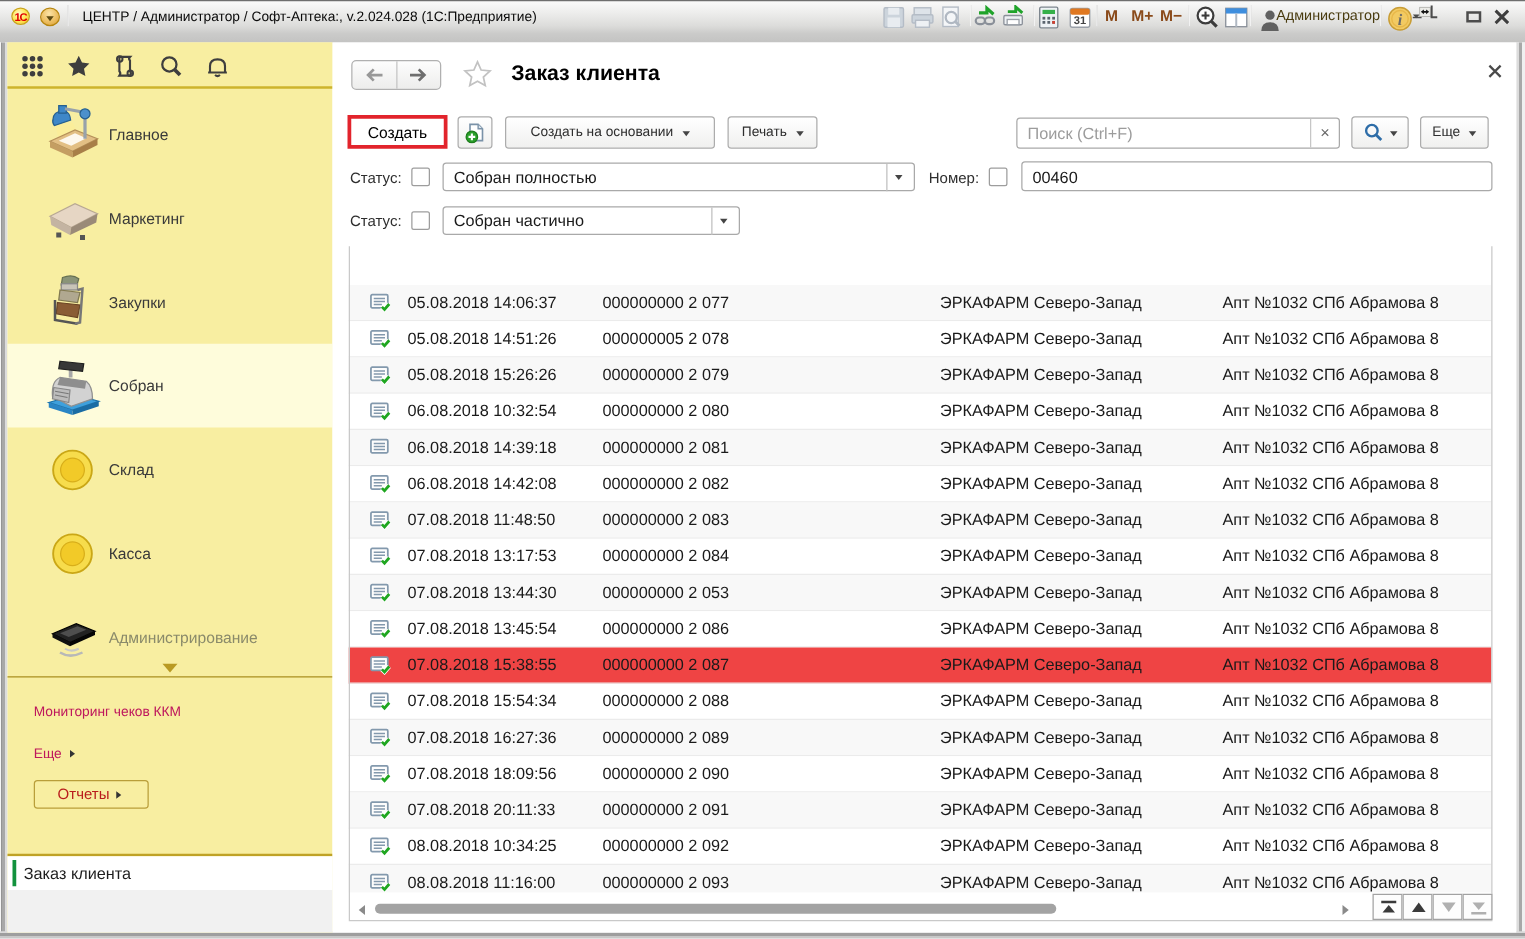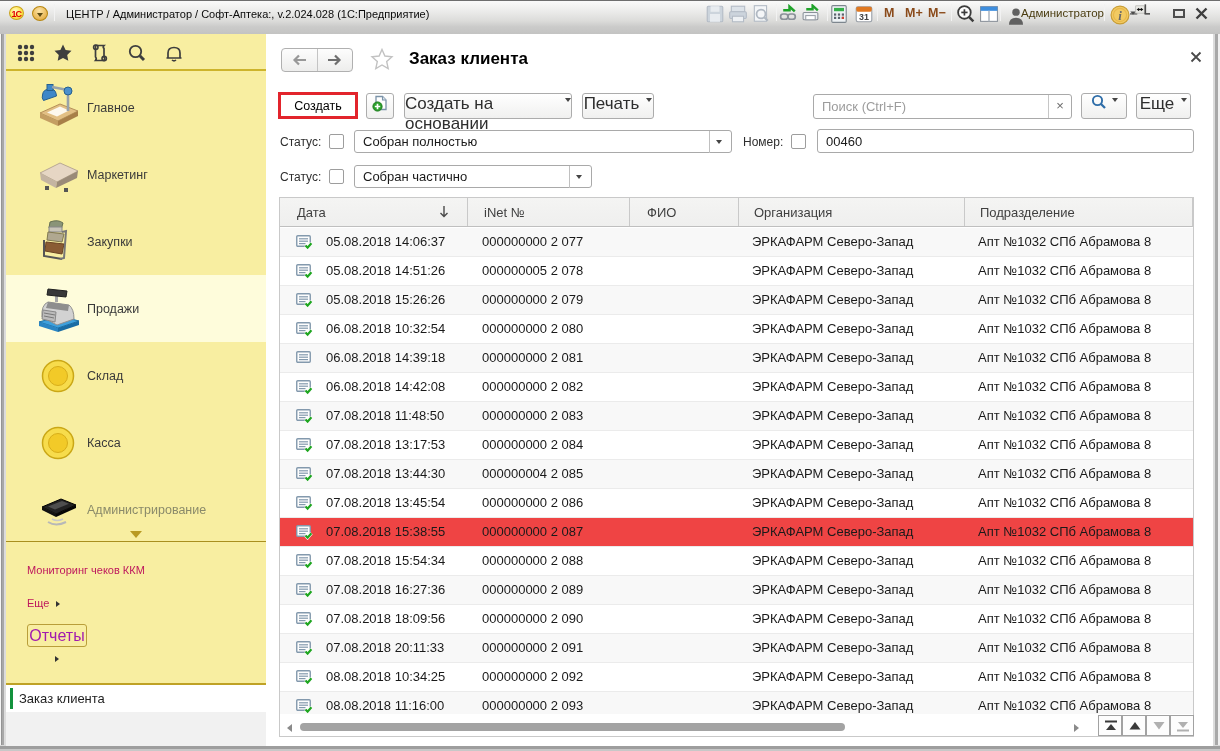--- a/index.html
+++ b/index.html
@@ -39,39 +39,39 @@
 #sidebar{position:absolute;left:6px;top:34px;width:260px;height:712px;background:#f8eea1}
 #stoolbar{position:absolute;left:0;top:0;width:260px;height:37px;background:#f8eea1;border-bottom:2px solid #cdb42c}
 #stoolbar svg{position:absolute;top:9px}
 .mitem{position:absolute;left:0;width:260px;height:67px}
 .mitem .mic{position:absolute;left:30px;top:10px;width:46px;height:48px}
 .mitem .mlab{position:absolute;left:81px;top:0;height:67px;display:flex;align-items:center;font-size:12.5px;color:#3a3a3a}
 #mi-sel{background:#fefcdb}
 #stri{position:absolute;left:124px;top:497px;width:0;height:0;border:6px solid transparent;border-top:7px solid #b99a23}
 #ssep{position:absolute;left:0;top:507px;width:260px;height:1px;background:#a98f1f}
 .subtxt{position:absolute;left:21px;font-size:11px;color:#be185d}
-#btn-otchety{position:absolute;left:21px;top:590px;width:60px;height:23px;border:1px solid #b99e3a;border-radius:3px;
- font-size:16px;color:#a21caf;text-align:center;line-height:21px}
+#btn-otchety{position:absolute;left:21px;top:590px;width:92px;height:23px;border:1px solid #b99e3a;border-radius:3px;
+ font-size:12px;color:#b91c1c;text-align:center;line-height:21px}
 #ylw-line{position:absolute;left:0;top:649px;width:260px;height:2px;background:#bfa226}
 #tabbar{position:absolute;left:0;top:651px;width:260px;height:27px;background:#ffffff}
 #tabbar .green{position:absolute;left:4px;top:3px;width:3px;height:21px;background:#12923d}
 #tabbar .tlab{position:absolute;left:13px;top:6px;font-size:13px;color:#1d1d1d}
 #sgray{position:absolute;left:0;top:678px;width:260px;height:34px;background:#f1f1f1}
 
 #content{position:absolute;left:266px;top:34px;width:947px;height:712px;background:#fff}
 
 #navgrp{position:absolute;left:15px;top:14px;width:72px;height:24px;border:1px solid #b0b0b0;border-radius:4px;
  background:linear-gradient(#fdfdfd,#ededec)}
 #navgrp .vd{position:absolute;left:35px;top:0;width:1px;height:22px;background:#c4c4c4}
 #star{position:absolute;left:104px;top:13px}
 #ptitle{position:absolute;left:143px;top:15px;font-size:17px;font-weight:bold;color:#000}
 #pclose{position:absolute;left:923px;top:16px;width:14px;height:14px}
 
 .btn{position:absolute;height:26px;border:1px solid #acacac;border-radius:3px;background:linear-gradient(#ffffff,#f0f0ef);
- font-size:17px;color:#2e2e2e;display:flex;align-items:flex-start;justify-content:center}
+ font-size:11px;color:#2e2e2e;display:flex;align-items:center;justify-content:center}
 .caret{display:inline-block;width:0;height:0;border:3.5px solid transparent;border-top:4px solid #444;margin-left:7px;margin-top:4px}
 #redbox{position:absolute;left:12px;top:58px;width:80px;height:27px;border:3px solid #e2242c;background:#fff;
  font-size:12.5px;color:#000000;display:flex;align-items:center;justify-content:center}
 
 .flab{position:absolute;font-size:12px;color:#2e2e2e}
 .cbx{position:absolute;width:15px;height:15px;border:1px solid #9d9d9d;border-radius:2px;background:#fff}
 .fld{position:absolute;height:24px;border:1px solid #a9a9a9;border-radius:3px;background:#fff;font-size:13px;color:#1a1a1a}
 .fld .txt{position:absolute;left:8px;top:4px}
 .fld .dd{position:absolute;right:0;top:0;width:22px;height:22px;border-left:1px solid #c0c0c0}
 .fld .dd:after{content:"";position:absolute;left:6px;top:9px;border:3.5px solid transparent;border-top:4px solid #444}
@@ -276,21 +276,21 @@
             <path d="M6 32 Q5 20 12 17 L33 20 Q38 24 38 34 L21 40 Z" fill="#d2d2d2" stroke="#909090"></path>
             <path d="M12 17 L33 20 L32 26 L10 23 Z" fill="#8e8e8e"></path>
             <path d="M7 25 L20 27 L19 37 L6 34 Z" fill="#bcbcbc" stroke="#888"></path>
             <g stroke="#787878" stroke-width="1">
               <line x1="8" y1="28" x2="19" y2="30"></line>
               <line x1="8" y1="31" x2="18" y2="33"></line>
             </g>
             <rect x="19" y="9" width="3" height="8" fill="#a8a8a8"></rect>
             <path d="M12 4 L31 6 L30 12 L11 10 Z" fill="#383838" stroke="#202020"></path>
           </svg></span>
-<span class="mlab">Продажи</span>
+<span class="mlab">Собран</span>
       </div>
 <div class="mitem" style="top:308px">
         <span class="mic">
 <svg width="46" height="48" viewBox="0 0 46 48">
             <circle cx="22" cy="24" r="15.5" fill="#f7dc4c" stroke="#caa716" stroke-width="1.5"></circle>
             <circle cx="22" cy="24" r="9.5" fill="#f2ca28" stroke="#d8ae1a"></circle>
           </svg></span>
 <span class="mlab">Склад</span>
       </div>
 <div class="mitem" style="top:375px">
@@ -375,34 +375,20 @@
 <div class="cbx" style="left:525px;top:100px"></div>
 <div class="fld" style="left:551px;top:95px;width:377px;height:24px">
         <span class="txt">00460</span>
       </div>
 <span class="flab" style="left:14px;top:136px">Статус:</span>
 <div class="cbx" style="left:63px;top:135px"></div>
 <div class="fld" style="left:88px;top:130.5px;width:238px;height:23px">
         <span class="txt" style="top:3px">Собран частично</span>
         <div class="dd"></div>
       </div>
-<div id="thead">
-<span class="hcell" style="left:17px">Дата</span>
-<svg style="position:absolute;left:158px;top:7px" width="12" height="14" viewBox="0 0 12 14">
-          <path d="M6 1 L6 11 M2.5 8 L6 11.5 L9.5 8" fill="none" stroke="#4a4a4a" stroke-width="1.4"></path>
-        </svg>
-<div class="hline" style="left:187px"></div>
-<span class="hcell" style="left:204px">iNet №</span>
-<div class="hline" style="left:349px"></div>
-<span class="hcell" style="left:367px">ФИО</span>
-<div class="hline" style="left:458px"></div>
-<span class="hcell" style="left:474px">Организация</span>
-<div class="hline" style="left:684px"></div>
-<span class="hcell" style="left:700px">Подразделение</span>
-</div>
 <div class="trow" style="top:194px;background:#f8f8f8">
 <span class="ric"><svg width="17" height="16" viewBox="0 0 17 16">
 <rect x="0.75" y="1.75" width="13.5" height="10.5" rx="1" fill="#fdfdfd" stroke="#8399ad" stroke-width="1.4"></rect>
 <line x1="3" y1="4.8" x2="12" y2="4.8" stroke="#8399ad" stroke-width="1.2"></line>
 <line x1="3" y1="7.2" x2="12" y2="7.2" stroke="#8399ad" stroke-width="1.2"></line>
 <line x1="3" y1="9.6" x2="9.5" y2="9.6" stroke="#8399ad" stroke-width="1.2"></line>
 <path d="M9.5 11.5 L11.6 13.6 L15.4 9.2" fill="none" stroke="#fff" stroke-width="3.4"></path>
 <path d="M9.5 11.5 L11.6 13.6 L15.4 9.2" fill="none" stroke="#1fa620" stroke-width="2.2"></path>
 </svg></span>
 <span class="c1">05.08.2018 14:06:37</span>
@@ -509,21 +495,21 @@
 <div class="trow" style="top:426px;background:#f8f8f8">
 <span class="ric"><svg width="17" height="16" viewBox="0 0 17 16">
 <rect x="0.75" y="1.75" width="13.5" height="10.5" rx="1" fill="#fdfdfd" stroke="#8399ad" stroke-width="1.4"></rect>
 <line x1="3" y1="4.8" x2="12" y2="4.8" stroke="#8399ad" stroke-width="1.2"></line>
 <line x1="3" y1="7.2" x2="12" y2="7.2" stroke="#8399ad" stroke-width="1.2"></line>
 <line x1="3" y1="9.6" x2="9.5" y2="9.6" stroke="#8399ad" stroke-width="1.2"></line>
 <path d="M9.5 11.5 L11.6 13.6 L15.4 9.2" fill="none" stroke="#fff" stroke-width="3.4"></path>
 <path d="M9.5 11.5 L11.6 13.6 L15.4 9.2" fill="none" stroke="#1fa620" stroke-width="2.2"></path>
 </svg></span>
 <span class="c1">07.08.2018 13:44:30</span>
-<span class="c2">000000004 2 085</span>
+<span class="c2">000000000 2 053</span>
 <span class="c4">ЭРКАФАРМ Северо-Запад</span>
 <span class="c5">Апт №1032 СПб Абрамова 8</span>
 </div>
 <div class="trow" style="top:455px;background:#ffffff">
 <span class="ric"><svg width="17" height="16" viewBox="0 0 17 16">
 <rect x="0.75" y="1.75" width="13.5" height="10.5" rx="1" fill="#fdfdfd" stroke="#8399ad" stroke-width="1.4"></rect>
 <line x1="3" y1="4.8" x2="12" y2="4.8" stroke="#8399ad" stroke-width="1.2"></line>
 <line x1="3" y1="7.2" x2="12" y2="7.2" stroke="#8399ad" stroke-width="1.2"></line>
 <line x1="3" y1="9.6" x2="9.5" y2="9.6" stroke="#8399ad" stroke-width="1.2"></line>
 <path d="M9.5 11.5 L11.6 13.6 L15.4 9.2" fill="none" stroke="#fff" stroke-width="3.4"></path>

